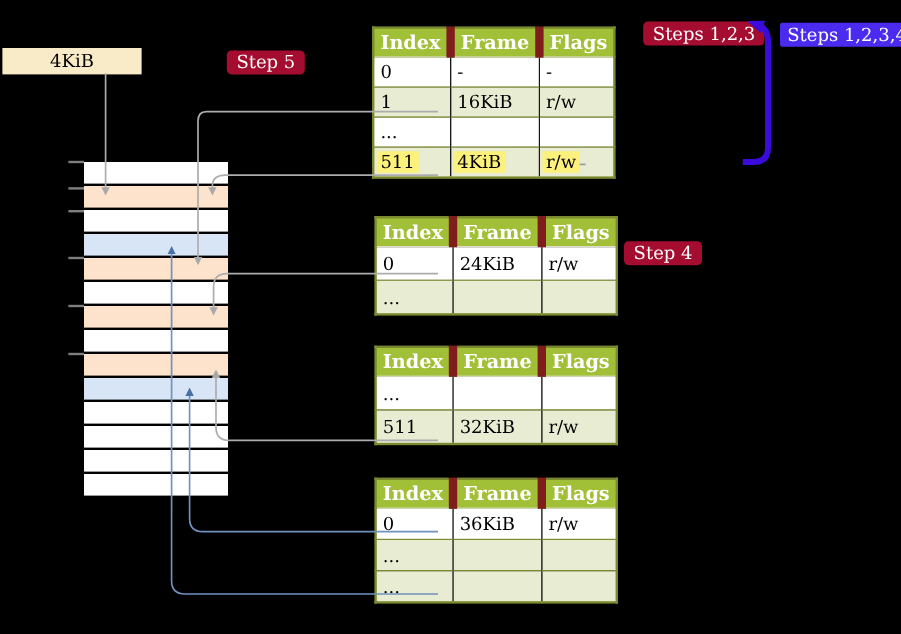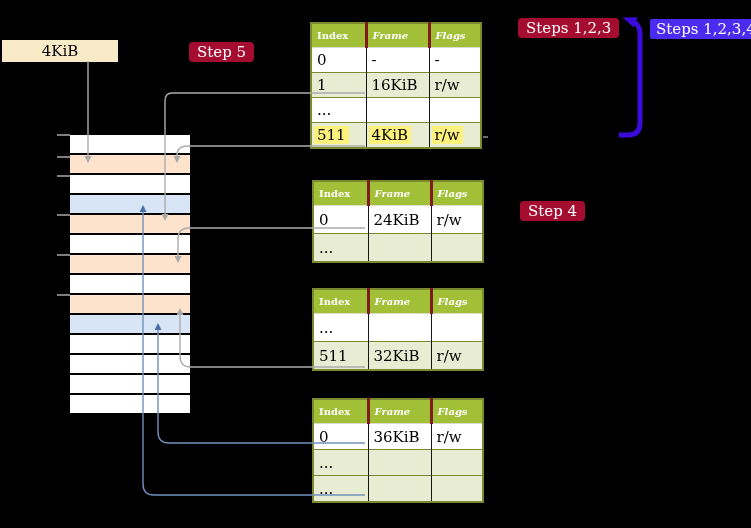--- a/index.html
+++ b/index.html
@@ -19,23 +19,23 @@
   #memcol{position:absolute;left:70px;top:135px;width:120px;}
   .mrow{height:18px;border-bottom:2px solid #000;}
   .mrow.white{background:#FFFFFF;}
   .mrow.peach{background:#FDE3CC;}
   .mrow.blue{background:#D8E5F6;}
   .tick{position:absolute;left:57px;width:13px;height:2px;background:#7F7F7F;}
 
   
   .ptable{position:absolute;border-collapse:collapse;border:2px solid #7C8A2F;
           font-family:"DejaVu Serif",serif;font-size:15px;color:#000;table-layout:fixed;}
-  .ptable th{background:#A2C037;color:#fff;font-weight:bold;font-size:10px;text-align:left;
+  .ptable th{background:#A2C037;color:#fff;font-weight:bold;font-size:16px;text-align:left;
              padding:0 5px;}
-  .ptable th + th{border-left:3px solid #7f1d1d;font-style:italic;}
+  .ptable th + th{border-left:7px solid #7f1d1d;}
   .ptable thead tr{border-bottom:1px solid #DCDCC8;}
   .ptable td{padding:0 5px;background:#FFFFFF;}
   .ptable td + td{border-left:1px solid #161616;}
   .ptable tbody tr{border-top:1px solid #7C8A2F;}
   .ptable tbody tr.shade td{background:#E7ECD2;}
   .hl{background:#FCF17C;padding:0 3px;margin-left:-3px;}
   .t1 th{height:23px}.t1 td{height:24px}
   .t2 th,.t3 th,.t4 th{height:23px}
   .t2 td,.t3 td{height:27px}
   .t4 td{height:25px}
@@ -44,21 +44,21 @@
   #overlay{position:absolute;left:0;top:0;pointer-events:none;}
 </style>
 </head>
 <body>
 
 <div id="diagram">
 
   <div class="frame-label">4KiB</div>
 
   <div class="badge" style="left:189px;top:42px;">Step 5</div>
-  <div class="badge" style="left:518px;top:18px;">Steps 1,2,3</div>
+  <div class="badge" style="left:536px;top:18px;">Steps 1,2,3</div>
   <div class="badge blue" style="left:650px;top:19px;">Steps 1,2,3,4</div>
   <div class="badge" style="left:520px;top:157px;margin-top:44px;">Step 4</div>
 
   <div id="memcol">
       <div class="mrow white"></div>
       <div class="mrow peach"></div>
       <div class="mrow white"></div>
       <div class="mrow blue"></div>
       <div class="mrow peach"></div>
       <div class="mrow white"></div>

